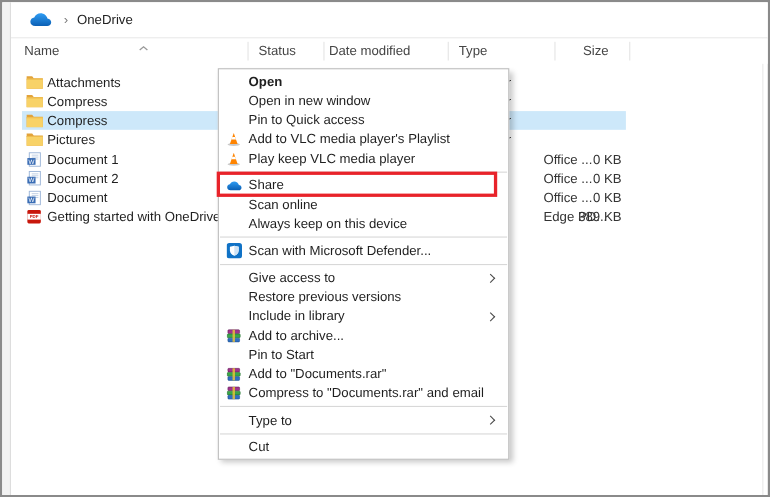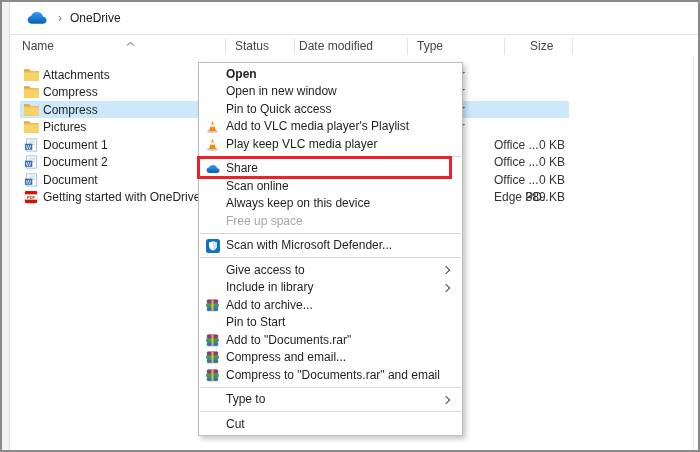--- a/index.html
+++ b/index.html
@@ -217,43 +217,43 @@
         <span class="mlabel">Share</span>
       </div>
       <div class="menu-item">
         <span class="mico"></span>
         <span class="mlabel">Scan online</span>
       </div>
       <div class="menu-item">
         <span class="mico"></span>
         <span class="mlabel">Always keep on this device</span>
       </div>
-      <div class="menu-item disabled">
-        <span class="mico"></span>
-        <span class="mlabel">Free up space</span>
-      </div>
       <div class="menu-sep"></div>
       <div class="menu-item">
         <span class="mico">
           <svg width="14" height="14" viewBox="0 0 14 14">
             <rect width="14" height="14" rx="2.5" fill="#1072c6"></rect>
             <path d="M7 2.3l4 1.1v3.2c0 2.5-1.7 4.2-4 5-2.3-.8-4-2.5-4-5V3.4z" fill="#fff"></path>
             <path d="M7 2.3l4 1.1v3.2c0 2.5-1.7 4.2-4 5z" fill="#cfe3f5"></path>
           </svg>
         </span>
         <span class="mlabel">Scan with Microsoft Defender...</span>
       </div>
       <div class="menu-sep"></div>
       <div class="menu-item">
         <span class="mico"></span>
         <span class="mlabel">Give access to</span>
         <span class="marrow"></span>
       </div>
       <div class="menu-item">
         <span class="mico"></span>
+        <span class="mlabel">Restore previous versions</span>
+      </div>
+      <div class="menu-item">
+        <span class="mico"></span>
         <span class="mlabel">Include in library</span>
         <span class="marrow"></span>
       </div>
       <div class="menu-item">
         <span class="mico">
           <svg width="13" height="13" viewBox="0 0 13 13">
             <rect x="1.2" y="0.8" width="10.6" height="3.4" rx="0.8" fill="#a0338c" stroke="#5e1d52" stroke-width="0.5"></rect>
             <rect x="0.6" y="4.6" width="11.8" height="3.4" rx="0.8" fill="#3aa648" stroke="#1f6b2b" stroke-width="0.5"></rect>
             <rect x="1.2" y="8.4" width="10.6" height="3.4" rx="0.8" fill="#2f6fc1" stroke="#1c4a86" stroke-width="0.5"></rect>
             <rect x="5.4" y="0.8" width="2.2" height="11" fill="#e8c23a" opacity="0.85"></rect>
@@ -278,31 +278,20 @@
       </div>
       <div class="menu-item">
         <span class="mico">
           <svg width="13" height="13" viewBox="0 0 13 13">
             <rect x="1.2" y="0.8" width="10.6" height="3.4" rx="0.8" fill="#a0338c" stroke="#5e1d52" stroke-width="0.5"></rect>
             <rect x="0.6" y="4.6" width="11.8" height="3.4" rx="0.8" fill="#3aa648" stroke="#1f6b2b" stroke-width="0.5"></rect>
             <rect x="1.2" y="8.4" width="10.6" height="3.4" rx="0.8" fill="#2f6fc1" stroke="#1c4a86" stroke-width="0.5"></rect>
             <rect x="5.4" y="0.8" width="2.2" height="11" fill="#e8c23a" opacity="0.85"></rect>
           </svg>
         </span>
-        <span class="mlabel">Compress and email...</span>
-      </div>
-      <div class="menu-item">
-        <span class="mico">
-          <svg width="13" height="13" viewBox="0 0 13 13">
-            <rect x="1.2" y="0.8" width="10.6" height="3.4" rx="0.8" fill="#a0338c" stroke="#5e1d52" stroke-width="0.5"></rect>
-            <rect x="0.6" y="4.6" width="11.8" height="3.4" rx="0.8" fill="#3aa648" stroke="#1f6b2b" stroke-width="0.5"></rect>
-            <rect x="1.2" y="8.4" width="10.6" height="3.4" rx="0.8" fill="#2f6fc1" stroke="#1c4a86" stroke-width="0.5"></rect>
-            <rect x="5.4" y="0.8" width="2.2" height="11" fill="#e8c23a" opacity="0.85"></rect>
-          </svg>
-        </span>
         <span class="mlabel">Compress to "Documents.rar" and email</span>
       </div>
       <div class="menu-sep"></div>
       <div class="menu-item">
         <span class="mico"></span>
         <span class="mlabel">Type to</span>
         <span class="marrow"></span>
       </div>
       <div class="menu-sep"></div>
       <div class="menu-item">

